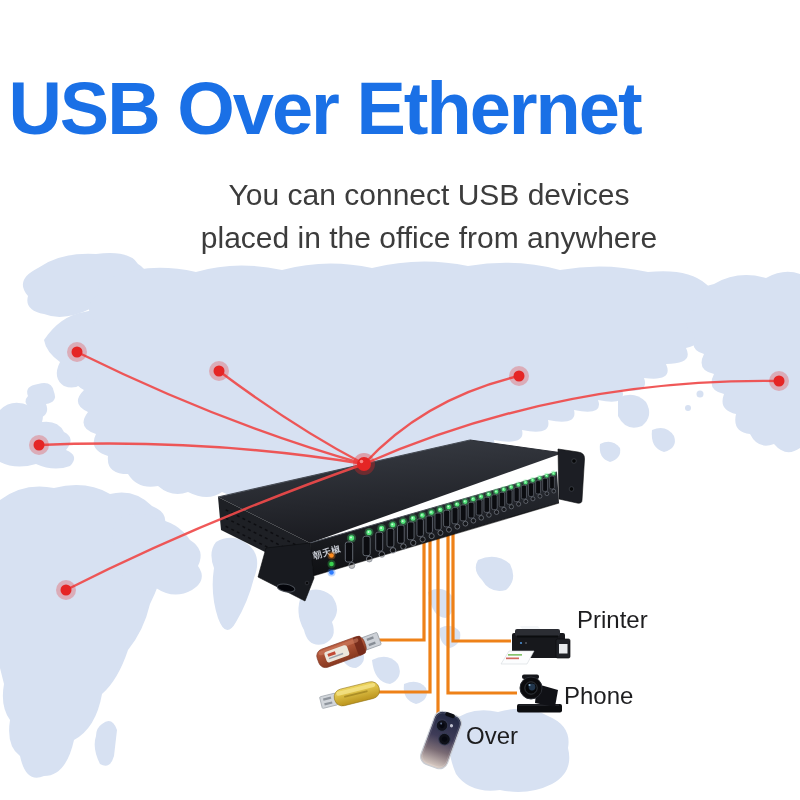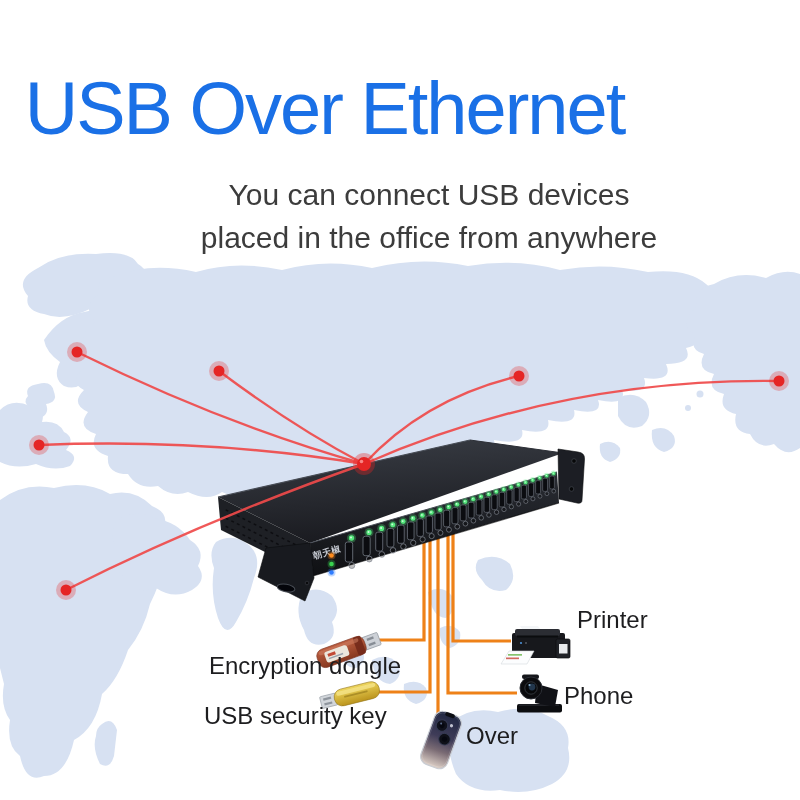--- a/index.html
+++ b/index.html
@@ -5,21 +5,21 @@
   html,body{margin:0;padding:0}
   body{
     width:800px;height:800px;background:#ffffff;overflow:hidden;position:relative;
     font-family:"Liberation Sans",sans-serif;
   }
   .stage{position:absolute;inset:0;width:800px;height:800px}
   svg#scene{position:absolute;left:0;top:0;z-index:1}
   .land{fill:var(--map-land,#d8e2f2)}
   .page-title{
     position:absolute;left:0;top:66px;width:649px;text-align:center;z-index:2;
-    font-size:74px;font-weight:normal;letter-spacing:-2px;
+    font-size:74px;font-weight:bold;letter-spacing:-2px;
     color:var(--title-blue,#1a70e6);white-space:nowrap;
   }
   .page-subtitle{
     position:absolute;left:0;top:173px;width:800px;text-align:center;z-index:2;
     font-size:30px;line-height:43px;color:var(--subtitle-gray,#3c3c3c);margin-left:29px;
   }
   .dev-label{
     position:absolute;z-index:3;font-size:24px;color:var(--label-dark,#1d1d1f);
     white-space:nowrap;
   }
@@ -417,18 +417,16 @@
       <circle cx="3" cy="-2" r="2.6" fill="#060810"></circle>
       <circle cx="5" cy="-17" r="1.6" fill="#d9dce6" opacity="0.85"></circle>
     </g>
   </svg>
 
   <div class="page-title">USB Over Ethernet</div>
   <div class="page-subtitle">
     <div>You can connect USB devices</div>
     <div>placed in the office from anywhere</div>
   </div>
-  <div class="dev-label" id="lbl-encryption-dongle">Encryption dongle</div>
-  <div class="dev-label" id="lbl-usb-security-key">USB security key</div>
   <div class="dev-label" id="lbl-phone">Over</div>
   <div class="dev-label" id="lbl-camera">Phone</div>
   <div class="dev-label" id="lbl-printer">Printer</div>
 </div>
 
 </body></html>

